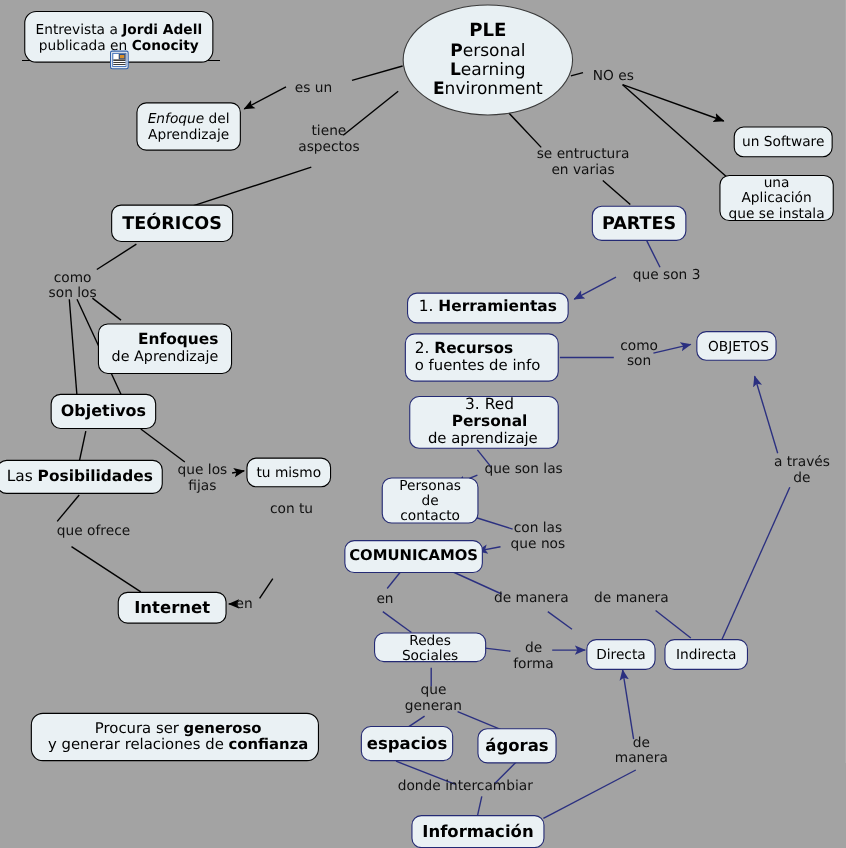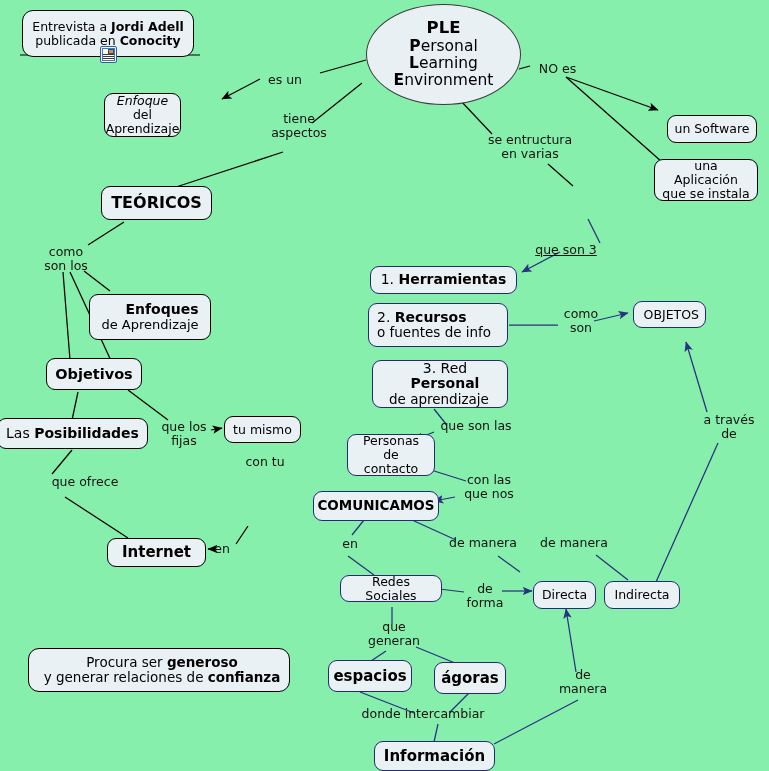--- a/index.html
+++ b/index.html
@@ -8,21 +8,21 @@
     padding: 0;
     background: #ffffff;
   }
   body {
     font-family: "DejaVu Sans", "Liberation Sans", sans-serif;
   }
   #canvas {
     position: relative;
     width: 769px;
     height: 771px;
-    background: #86efac;
+    background: #a3a3a3;
     overflow: hidden;
   }
   #edges {
     position: absolute;
     left: 0;
     top: 0;
     width: 769px;
     height: 771px;
     pointer-events: none;
   }
@@ -208,29 +208,32 @@
     <div class="pic"></div>
   </div>
 
   <div class="node ellipse" style="left:366px; top:4px; width:155px; height:101px; font-size:15.5px;">
     <div class="b" style="font-size:16.5px;">PLE</div>
     <div><span class="b">P</span><span>ersonal</span></div>
     <div><span class="b">L</span><span>earning</span></div>
     <div><span class="b">E</span><span>nvironment</span></div>
   </div>
 
-  <div class="node" style="left:104px; top:93px; width:77px; height:44px; font-size:12.5px;text-align:center;">
+  <div class="node" style="left:124px; top:93px; width:95px; height:44px; font-size:12.5px;text-align:center;">
     <div><span class="i">Enfoque</span><span> del</span></div>
     <div>Aprendizaje</div>
   </div>
 
   <div class="node" style="left:101px; top:186px; width:111px; height:34px; font-size:16px; font-weight:bold;">
     <div>TEÓRICOS</div>
   </div>
 
+  <div class="node navy" style="left:538px; top:187px; width:86px; height:32px; font-size:16px; font-weight:bold;">
+    <div>PARTES</div>
+  </div>
 
   <div class="node" style="left:667px; top:115px; width:90px; height:28px; font-size:12.5px;">
     <div>un Software</div>
   </div>
 
   <div class="node" style="left:654px; top:159px; width:104px; height:42px; font-size:12.5px;">
     <div>una Aplicación</div>
     <div>que se instala</div>
   </div>
 
@@ -313,21 +316,21 @@
   </div>
 
   <div class="label" style="left:255px; top:73px; width:60px;">es un</div>
   <div class="label" style="left:253px; top:112px; width:92px;">tiene
 aspectos</div>
   <div class="label" style="left:530px; top:62px; width:55px;">NO es</div>
   <div class="label" style="left:478px; top:133px; width:104px;">se entructura
 en varias</div>
   <div class="label" style="left:35px; top:245px; width:62px;">como
 son los</div>
-  <div class="label" style="left:530px; top:243px; width:72px;text-decoration:underline;">que son 3</div>
+  <div class="label" style="left:570px; top:243px; width:72px;">que son 3</div>
   <div class="label" style="left:558px; top:307px; width:46px;">como
 son</div>
   <div class="label" style="left:155px; top:420px; width:58px;">que los
 fijas</div>
   <div class="label" style="left:242px; top:455px; width:46px;">con tu</div>
   <div class="label" style="left:46px; top:475px; width:78px;">que ofrece</div>
   <div class="label" style="left:210px; top:542px; width:24px;">en</div>
   <div class="label" style="left:438px; top:419px; width:76px;">que son las</div>
   <div class="label" style="left:459px; top:473px; width:60px;">con las
 que nos</div>

